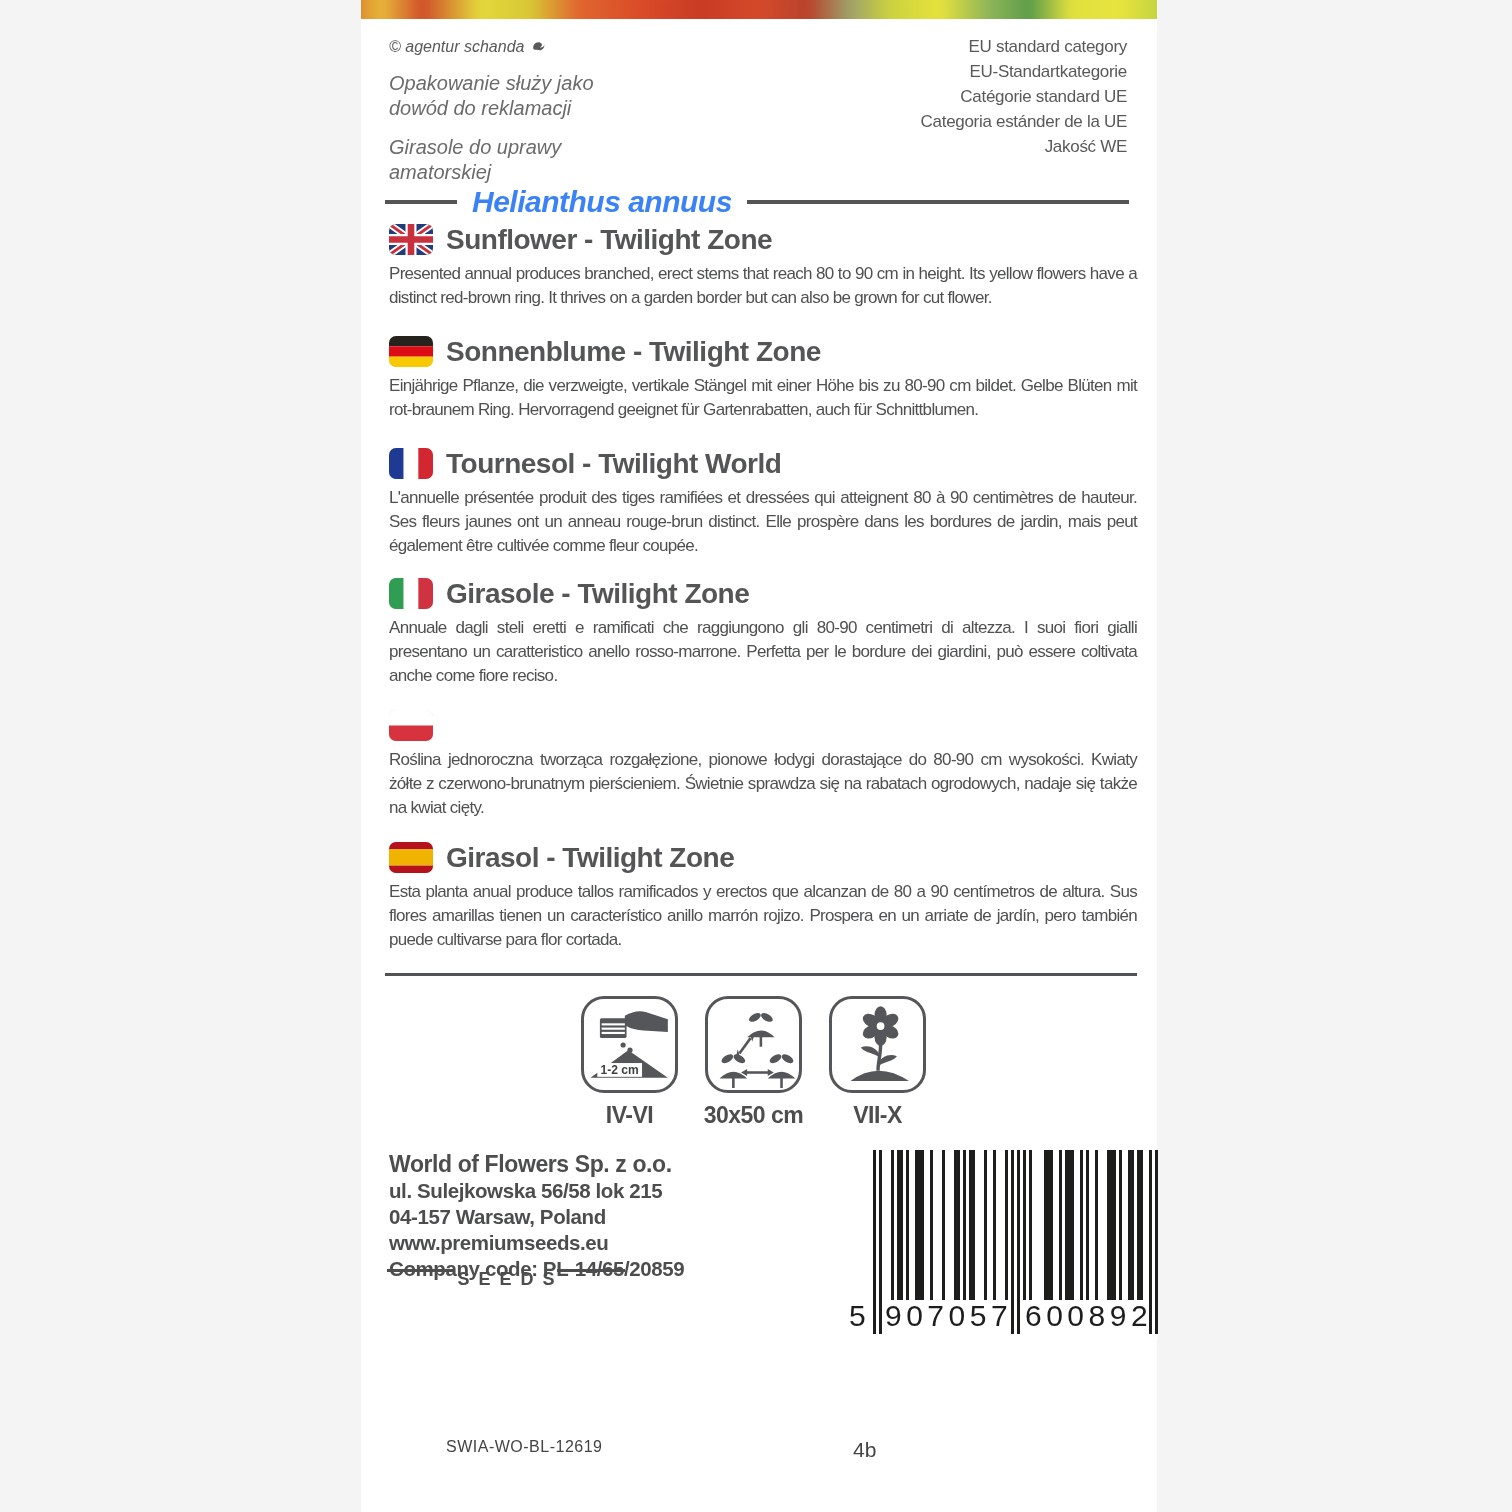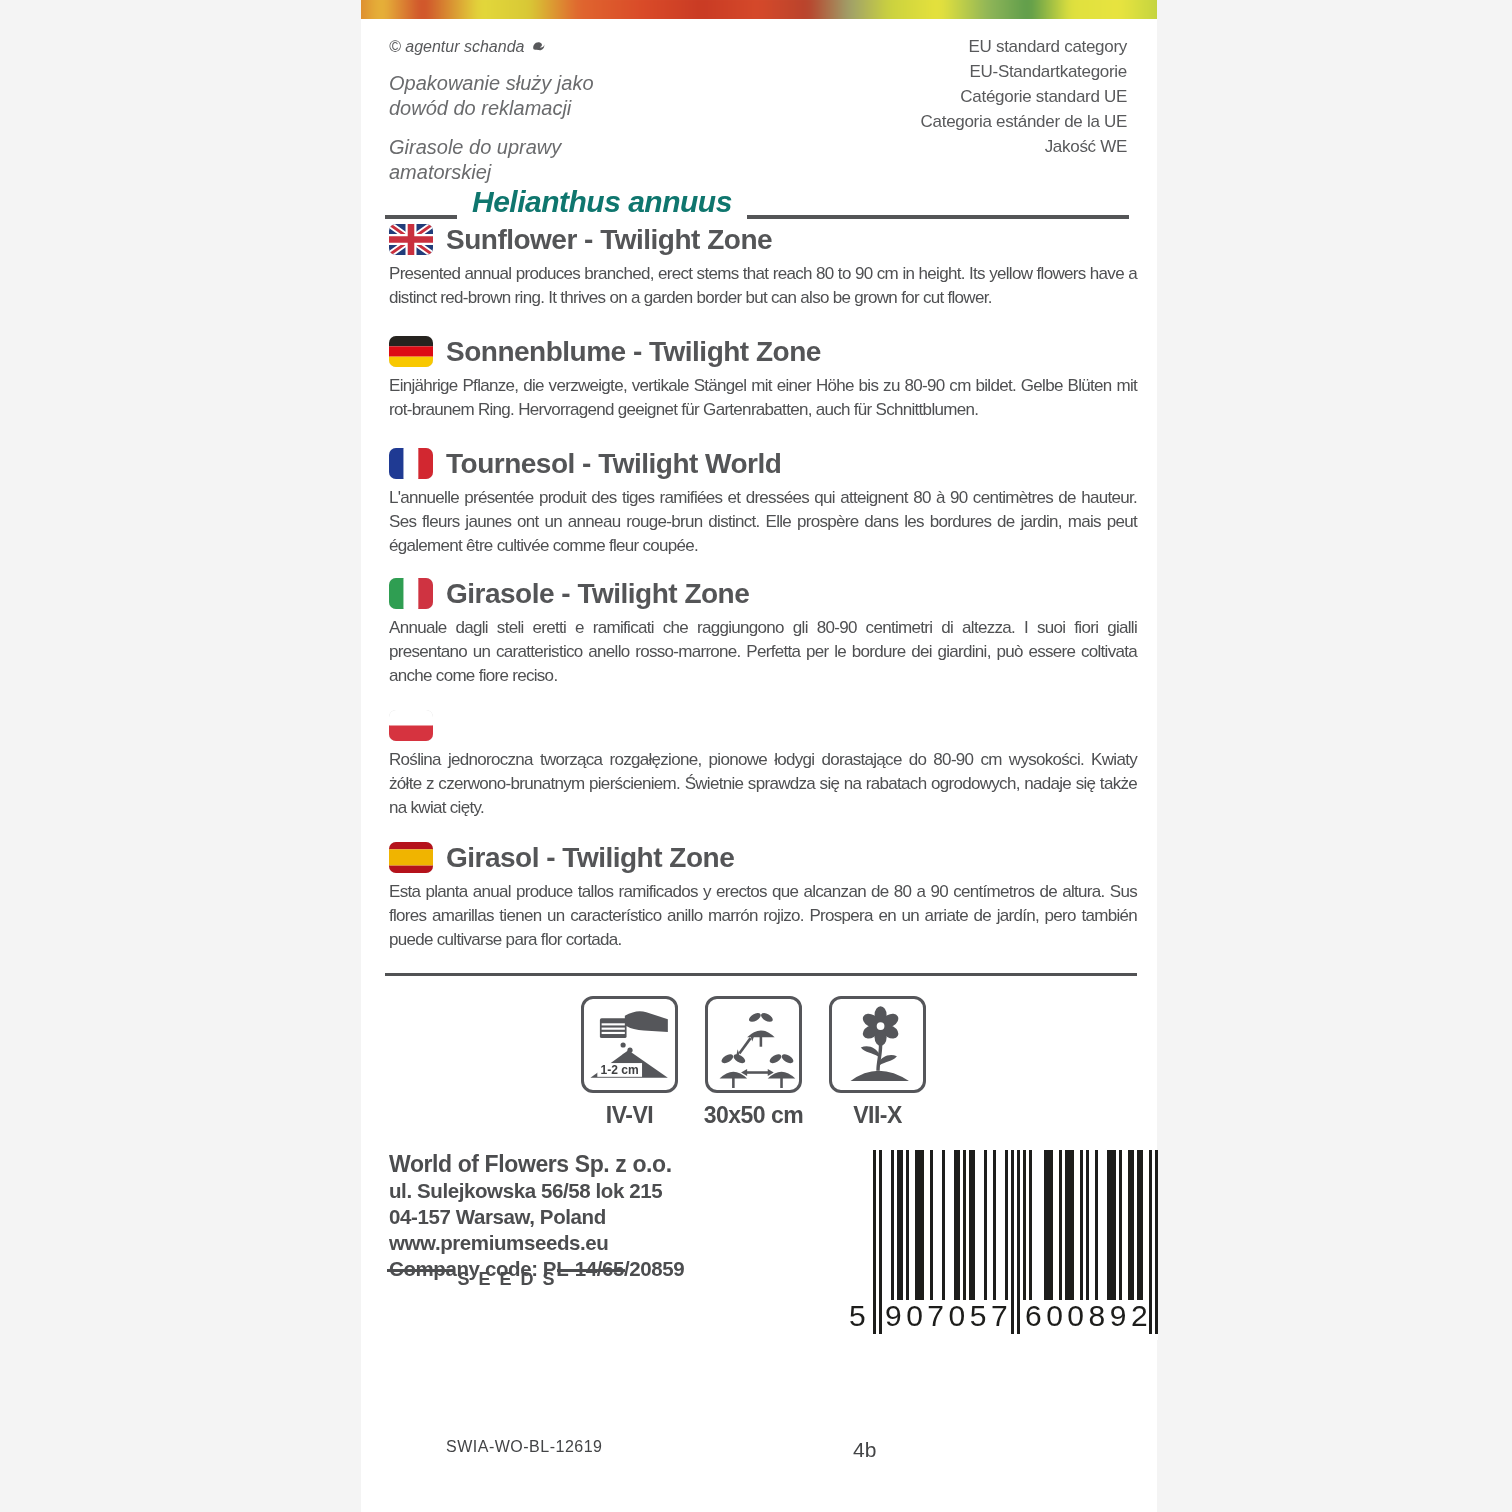--- a/index.html
+++ b/index.html
@@ -22,42 +22,42 @@
   }
 
   
   .meta{position:absolute;top:34px;left:28px;right:30px;display:flex;justify-content:space-between;}
   .meta-left{font-style:italic;color:#6a6b6d;font-size:20px;line-height:25px;}
   .credit{font-style:italic;font-size:16px;color:#58595b;display:flex;align-items:center;gap:6px;margin-bottom:12px;}
   .meta-left p{margin:0 0 14px 0;}
   .meta-right{text-align:right;font-size:17px;line-height:25px;color:#58595b;letter-spacing:-0.3px;}
 
   
-  .species{position:absolute;top:185px;left:24px;right:28px;display:flex;align-items:flex-end;gap:15px;color:#0f766e;}
+  .species{position:absolute;top:185px;left:24px;right:28px;display:flex;align-items:center;gap:15px;color:#3b82f6;}
   .species .line{height:4px;background:#545557;}
   .species .line.short{width:72px;}
   .species .line.long{flex:1;}
   .species .name{font-size:30px;font-weight:bold;font-style:italic;letter-spacing:-0.5px;white-space:nowrap;}
 
   
   .section{position:absolute;left:28px;width:748px;}
   .sec-head{display:flex;align-items:flex-end;gap:13px;}
   .flag{width:44px;height:31px;border-radius:7px;overflow:hidden;box-shadow:inset 0 0 0 1px rgba(0,0,0,0.18);flex:0 0 auto;}
   .flag svg{display:block;width:100%;height:100%;}
   .sec-title{font-size:28px;font-weight:bold;color:#545557;letter-spacing:-0.5px;line-height:31px;}
   .sec-body{margin:7px 0 0 0;font-size:17px;line-height:24px;letter-spacing:-0.7px;text-align:justify;color:#4f5052;}
   .sec-en{top:224px;}.sec-de{top:336px;}.sec-fr{top:448px;}
   .sec-it{top:578px;}.sec-pl{top:710px;}.sec-es{top:842px;}
 
   .divider{position:absolute;top:973px;left:24px;width:752px;height:3px;background:#515254;}
 
   
   .icons-row{position:absolute;top:996px;left:220px;display:flex;gap:27px;}
   .icon-cell{display:flex;flex-direction:column;align-items:center;width:97px;}
-  .icon-box{width:97px;height:97px;border:3px solid #55565a;border-radius:12px;box-sizing:border-box;
+  .icon-box{width:97px;height:97px;border:3px solid #55565a;border-radius:23px;box-sizing:border-box;
             display:flex;align-items:center;justify-content:center;background:#fff;}
   .icon-box svg{width:86px;height:86px;display:block;}
   .icon-label{margin-top:9px;font-weight:bold;font-size:23px;color:#4c4d4f;letter-spacing:-0.5px;white-space:nowrap;}
 
   
   .company{position:absolute;top:1150px;left:28px;font-weight:bold;color:#4c4d4f;font-size:20.5px;line-height:26px;letter-spacing:-0.4px;}
   .company .cname{font-size:23px;line-height:28px;}
   .brand{position:absolute;top:1266px;left:26px;width:238px;color:#4c4d4f;}
   .brand-name{font-family:"Liberation Serif",serif;font-weight:bold;font-size:47px;line-height:48px;letter-spacing:2px;white-space:nowrap;}
   .brand-sub{display:flex;align-items:flex-start;gap:2px;margin-top:3px;}

